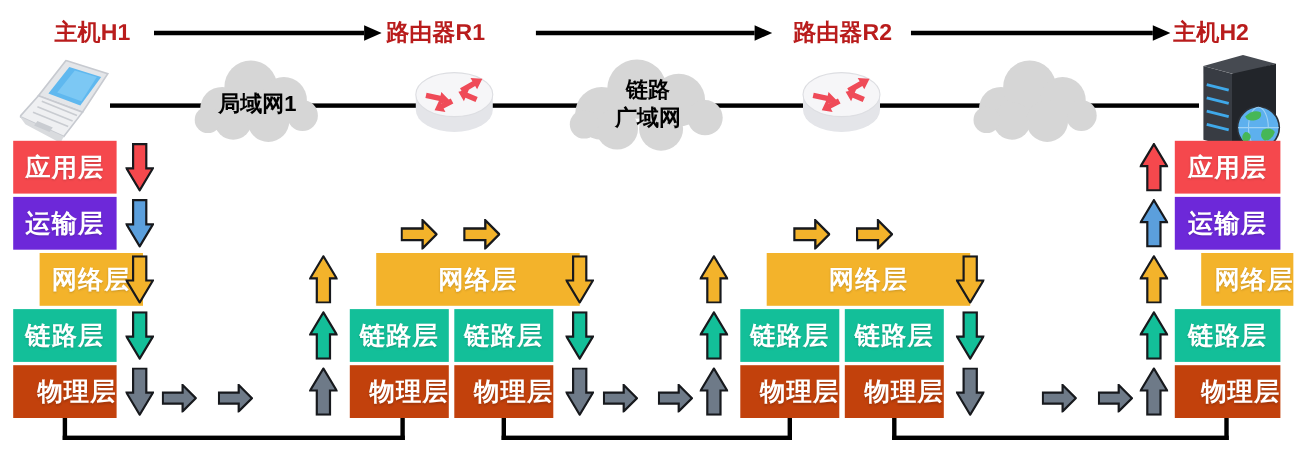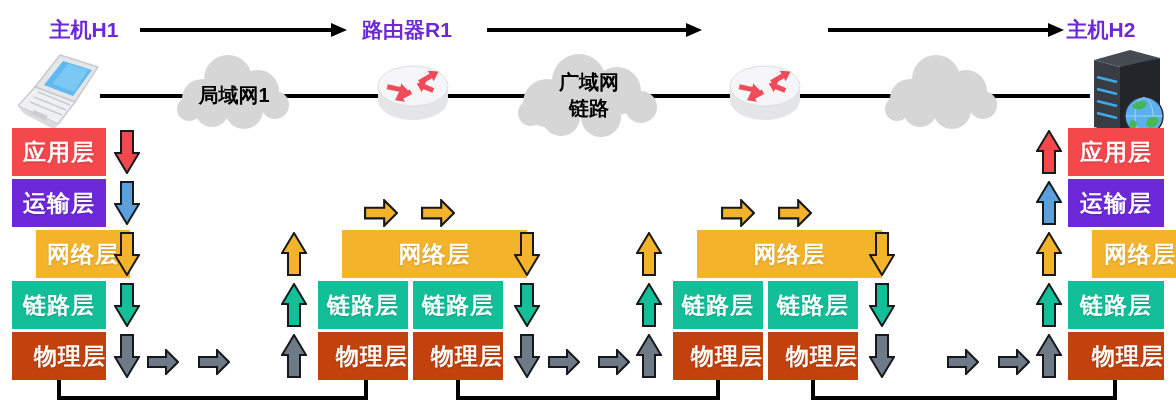--- a/index.html
+++ b/index.html
@@ -3,21 +3,21 @@
 <meta charset="utf-8">
 <style>
   * { margin:0; padding:0; box-sizing:border-box; }
   html,body { background:#ffffff; }
   body { font-family:"Liberation Sans","DejaVu Sans",sans-serif; }
   .canvas { position:relative; width:1176px; height:408px; background:#ffffff; overflow:hidden; }
   .abs { position:absolute; }
 
   
   .toplabel { position:absolute; top:15px; height:30px; line-height:30px;
-              font-size:21px; font-weight:bold; color:#6d28d9; text-align:center; white-space:nowrap; }
+              font-size:21px; font-weight:bold; color:#b91c1c; text-align:center; white-space:nowrap; }
 
   
   .layer { position:absolute; height:48px; line-height:48px; text-align:center;
            color:#ffffff; font-size:23px; font-weight:bold; letter-spacing:1px;
            text-shadow:0 1px 2px rgba(0,0,0,0.18); white-space:nowrap; overflow:hidden; }
   .c-app { background:#f5484d; }
   .c-tra { background:#6d28d9;text-align:center; }
   .c-net { background:#f3b32b;margin-left:24px; }
   .c-lnk { background:#13bf99; }
   .c-phy { background:#c2410c;text-align:right; }
@@ -47,21 +47,22 @@
       <symbol id="arr-up" viewBox="0 0 26 44">
         <polygon points="7,43 19,43 19,21 25,21 13,1 1,21 7,21" stroke="#17191d" stroke-width="2" stroke-linejoin="miter"></polygon>
       </symbol>
       <symbol id="arr-right" viewBox="0 0 32 26">
         <polygon points="1,8 19,8 19,1 31,13 19,25 19,18 1,18" stroke="#17191d" stroke-width="2" stroke-linejoin="miter"></polygon>
       </symbol>
     </defs>
   </svg>
 
   <div class="toplabel" style="left:34px;width:100px;">主机H1</div>
-  <div class="toplabel" style="left:345px;width:124px;text-align:center;">路由器R1</div>
+  <div class="toplabel" style="left:334px;width:124px;text-align:center;">路由器R1</div>
+  <div class="toplabel" style="left:704px;width:124px;">路由器R2</div>
   <div class="toplabel" style="left:1053px;width:96px;">主机H2</div>
 
   <svg class="abs" style="left:140px;top:22px" width="207" height="16">
     <line x1="0" y1="8" x2="191" y2="8" stroke="#000" stroke-width="4"></line>
       <polygon points="191,1 207,8 191,15" fill="#000"></polygon>
   </svg>
   <svg class="abs" style="left:487px;top:22px" width="215" height="16">
     <line x1="0" y1="8" x2="199" y2="8" stroke="#000" stroke-width="4"></line>
       <polygon points="199,1 215,8 199,15" fill="#000"></polygon>
   </svg>
@@ -113,22 +114,22 @@
       <circle cx="30" cy="50" r="24"></circle>
         <circle cx="62" cy="28" r="27"></circle>
         <circle cx="100" cy="38" r="24"></circle>
       <circle cx="124" cy="54" r="16"></circle>
         <circle cx="44" cy="64" r="19"></circle>
         <circle cx="84" cy="64" r="20"></circle>
         <circle cx="14" cy="60" r="13"></circle>
     </g>
   </svg>
   <div class="cloudtxt" style="left:517px;top:69px;width:144px;">
+    <div>链路</div>
     <div>广域网</div>
-    <div>链路</div>
   </div>
 
   <svg class="abs" style="left:727px;top:62px" width="76" height="62" viewBox="0 0 76 62">
     <path d="M3,24 v14 a35,20 0 0 0 70,0 v-14 z" fill="#e4e5e9"></path>
     <ellipse cx="38" cy="24" rx="35" ry="20" fill="#f6f6f8" stroke="#dddee2" stroke-width="1"></ellipse>
     <g fill="#ef4b58">
       <path transform="translate(23,27) rotate(12)" d="M-11,-2.5 L2,-2.5 L2,-6 L11,0 L2,6 L2,2.5 L-11,2.5 Z"></path>
       <path transform="translate(54,15) rotate(-30)" d="M-11,-2.5 L2,-2.5 L2,-6 L11,0 L2,6 L2,2.5 L-11,2.5 Z"></path>
       <path transform="translate(28,34) rotate(152)" d="M-9,-2.5 L1,-2.5 L1,-6 L9,0 L1,6 L1,2.5 L-9,2.5 Z"></path>
       <path transform="translate(50,25) rotate(203)" d="M-9,-2.5 L1,-2.5 L1,-6 L9,0 L1,6 L1,2.5 L-9,2.5 Z"></path>

